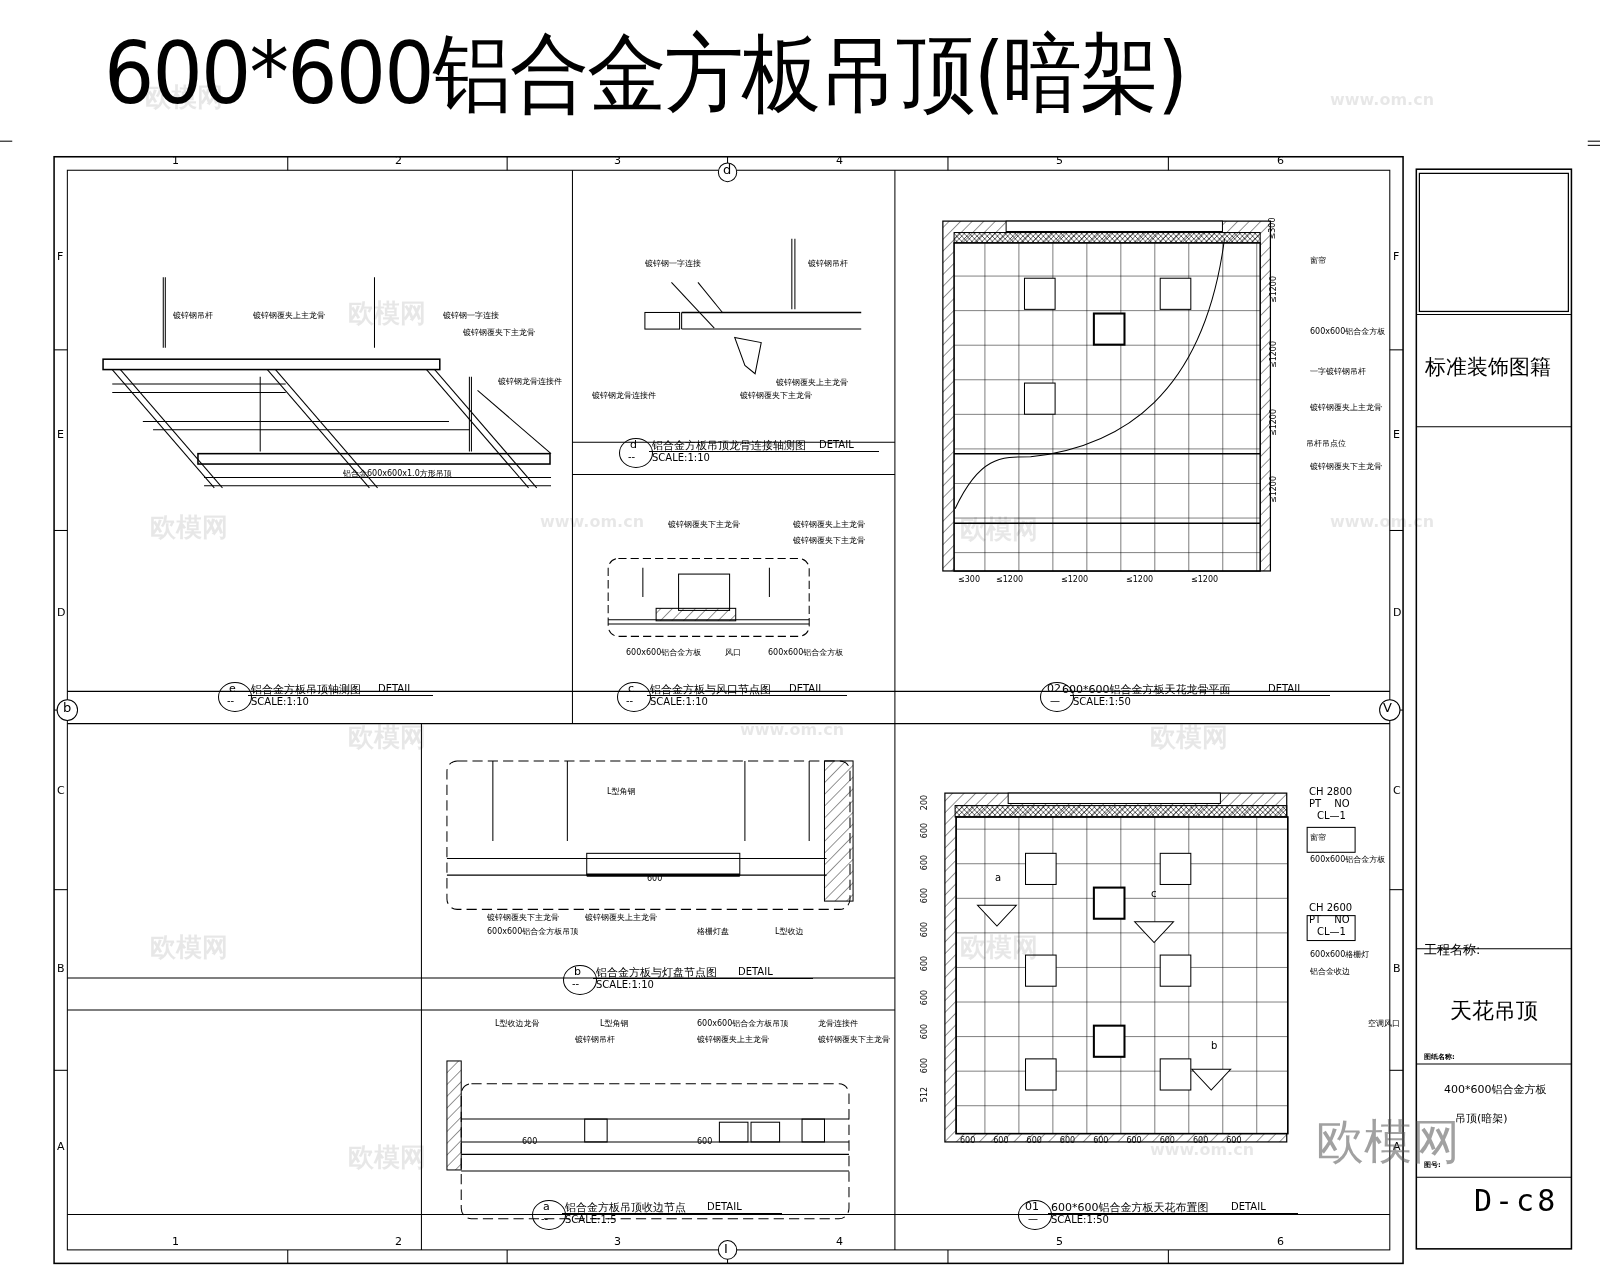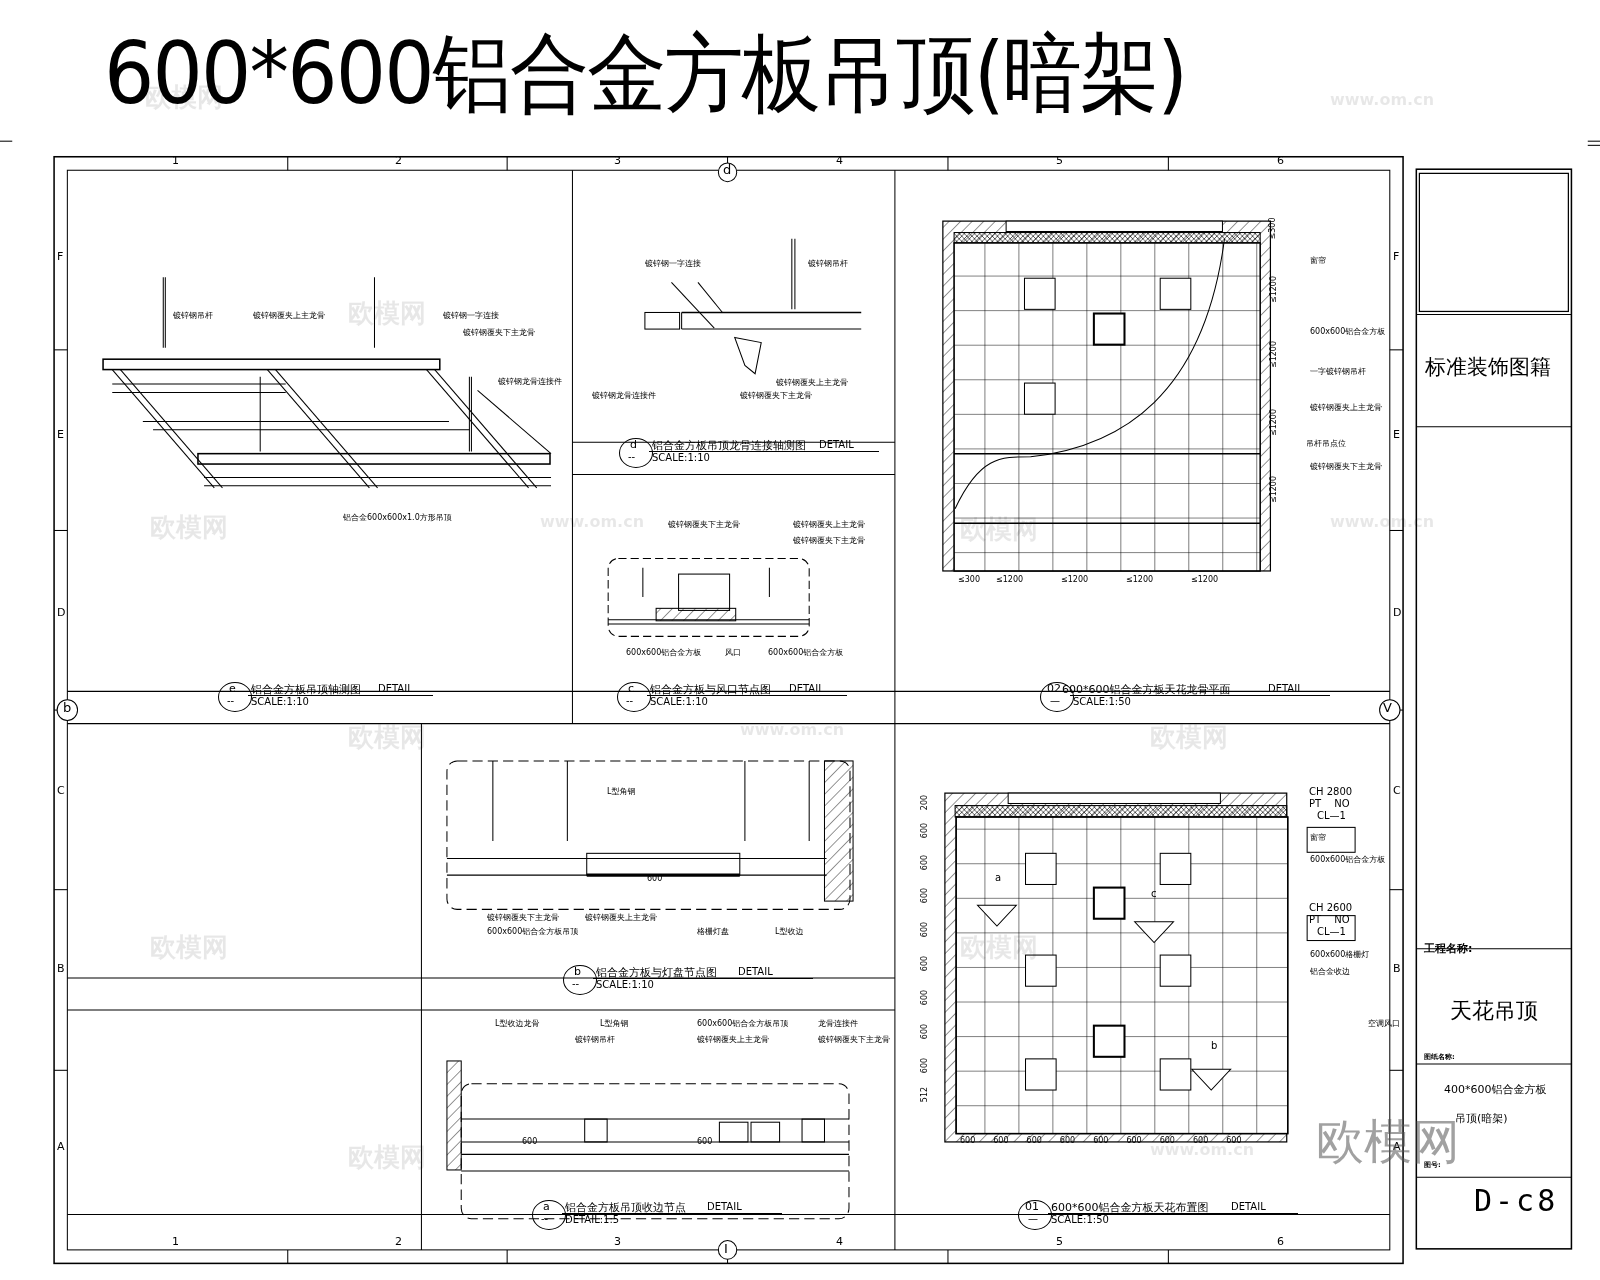--- a/index.html
+++ b/index.html
@@ -228,21 +228,21 @@
     <span style="position:absolute;left:1393px;top:1140px;font-size:11px;">A</span>
 
     <span style="position:absolute;left:723px;top:162px;font-size:13px;">d</span>
     <span style="position:absolute;left:63px;top:700px;font-size:13px;">b</span>
     <span style="position:absolute;left:1383px;top:700px;font-size:13px;">V</span>
     <span style="position:absolute;left:724px;top:1241px;font-size:13px;">I</span>
   </div>
 
   <div>
     <div style="position:absolute;left:1425px;top:353px;font-size:21px;">标准装饰图籍</div>
-    <div style="position:absolute;left:1424px;top:941px;font-size:11px;font-weight:bold;">工程名称:</div>
+    <div style="position:absolute;left:1424px;top:941px;font-size:13px;font-weight:normal;">工程名称:</div>
     <div style="position:absolute;left:1450px;top:978px;font-size:22px;margin-top:18px;">天花吊顶</div>
     <div style="position:absolute;left:1424px;top:1052px;font-size:7px;font-weight:bold;">图纸名称:</div>
     <div style="position:absolute;left:1444px;top:1082px;font-size:11px;">400*600铝合金方板</div>
     <div style="position:absolute;left:1455px;top:1111px;font-size:11px;">吊顶(暗架)</div>
     <div style="position:absolute;left:1424px;top:1160px;font-size:7px;font-weight:bold;">图号:</div>
     <div style="position:absolute;left:1474px;top:1183px;font-size:30px;letter-spacing:3px;font-family:'DejaVu Sans Mono',monospace;">D-c8</div>
   </div>
 
   <div class="cap">
 
@@ -296,42 +296,42 @@
       <span style="position:absolute;left:33px;top:14px;font-size:10px;">SCALE:1:10</span>
     </div>
 
     <div style="position:absolute;left:532px;top:1200px;width:250px;height:28px;">
       <div style="position:absolute;left:0;top:0;width:32px;height:28px;border:1px solid #000;border-radius:50%;"></div>
       <span style="position:absolute;left:11px;top:0;font-size:11px;">a</span>
       <span style="position:absolute;left:9px;top:13px;font-size:10px;">--</span>
       <span style="position:absolute;left:33px;top:0;font-size:11px;">铝合金方板吊顶收边节点</span>
       <span style="position:absolute;left:175px;top:1px;font-size:10px;">DETAIL</span>
       <div style="position:absolute;left:30px;top:13px;width:220px;border-top:1px solid #000;"></div>
-      <span style="position:absolute;left:33px;top:14px;font-size:10px;">DETAIL:1:5</span>
+      <span style="position:absolute;left:33px;top:14px;font-size:10px;">SCALE:1:5</span>
     </div>
 
     <div style="position:absolute;left:1018px;top:1200px;width:280px;height:28px;">
       <div style="position:absolute;left:0;top:0;width:32px;height:28px;border:1px solid #000;border-radius:50%;"></div>
       <span style="position:absolute;left:7px;top:0;font-size:11px;">01</span>
       <span style="position:absolute;left:10px;top:13px;font-size:10px;">—</span>
       <span style="position:absolute;left:33px;top:0;font-size:11px;">600*600铝合金方板天花布置图</span>
       <span style="position:absolute;left:213px;top:1px;font-size:10px;">DETAIL</span>
       <div style="position:absolute;left:30px;top:13px;width:250px;border-top:1px solid #000;"></div>
       <span style="position:absolute;left:33px;top:14px;font-size:10px;">SCALE:1:50</span>
     </div>
   </div>
 
   <div style="font-size:8px;">
 
     <span style="position:absolute;left:173px;top:310px;">镀锌钢吊杆</span>
     <span style="position:absolute;left:253px;top:310px;">镀锌钢覆夹上主龙骨</span>
     <span style="position:absolute;left:443px;top:310px;">镀锌钢一字连接</span>
     <span style="position:absolute;left:463px;top:327px;">镀锌钢覆夹下主龙骨</span>
     <span style="position:absolute;left:498px;top:376px;">镀锌钢龙骨连接件</span>
-    <span style="position:absolute;left:343px;top:512px;">铝合金600x600x1.0方形吊顶</span>
+    <span style="position:absolute;left:343px;top:468px;">铝合金600x600x1.0方形吊顶</span>
 
     <span style="position:absolute;left:645px;top:258px;">镀锌钢一字连接</span>
     <span style="position:absolute;left:808px;top:258px;">镀锌钢吊杆</span>
     <span style="position:absolute;left:592px;top:390px;">镀锌钢龙骨连接件</span>
     <span style="position:absolute;left:740px;top:390px;">镀锌钢覆夹下主龙骨</span>
     <span style="position:absolute;left:776px;top:377px;">镀锌钢覆夹上主龙骨</span>
 
     <span style="position:absolute;left:668px;top:519px;">镀锌钢覆夹下主龙骨</span>
     <span style="position:absolute;left:793px;top:519px;">镀锌钢覆夹上主龙骨</span>
     <span style="position:absolute;left:793px;top:535px;">镀锌钢覆夹下主龙骨</span>

